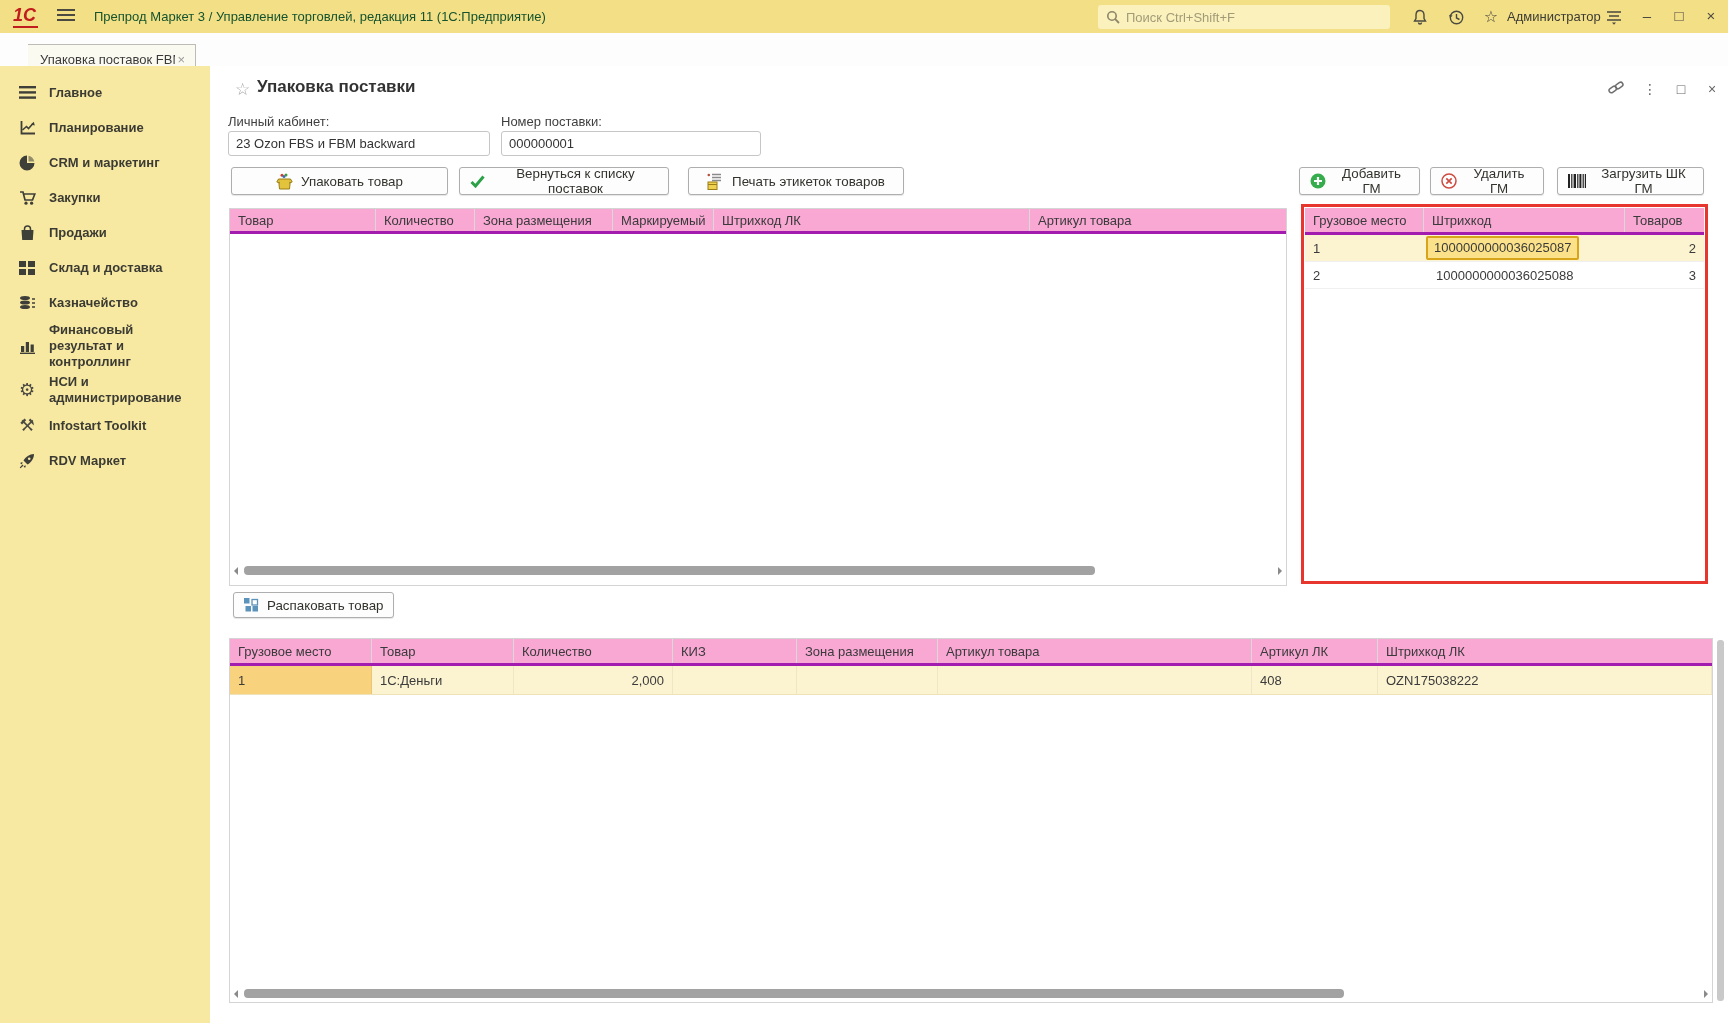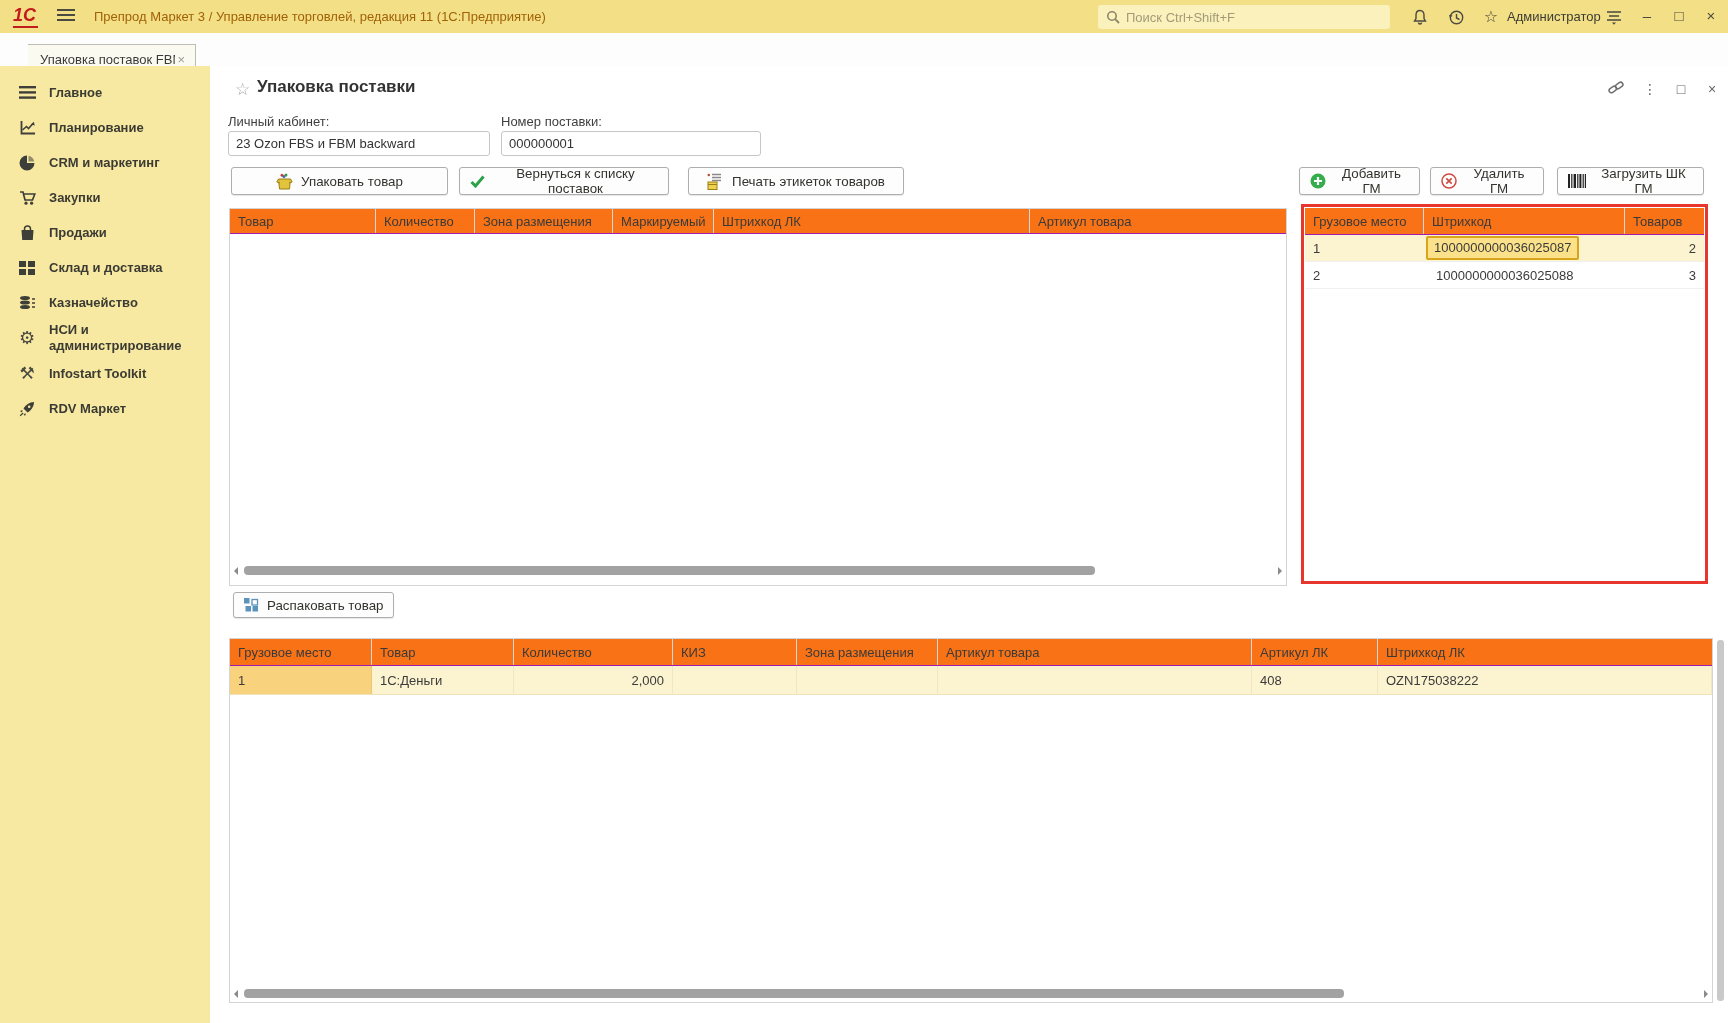--- a/index.html
+++ b/index.html
@@ -5,21 +5,21 @@
   * { margin:0; padding:0; box-sizing:border-box; }
   html,body { width:1728px; height:1023px; overflow:hidden; }
   body { font-family:"Liberation Sans","DejaVu Sans",sans-serif; font-size:13px; color:#3b3b3b; background:#fff; }
   .app { position:relative; width:1728px; height:1023px; background:#fff; }
 
   
   .topbar { position:absolute; left:0; top:0; width:1728px; height:37px; background:#f3df86; display:flex; align-items:center; }
   .logo { position:absolute; left:13px; top:5px; font-size:18px; font-weight:bold; font-style:italic; color:#c21d1d; border-bottom:2px solid #c21d1d; line-height:20px; padding:0 2px 1px 0; }
   .tb-burger { position:absolute; left:57px; top:9px; width:18px; height:14px; cursor:pointer; }
   .tb-burger i { display:block; height:2px; background:#4a4a42; margin-bottom:3px; }
-  .tb-title { position:absolute; left:94px; top:9px; color:#a16207; white-space:nowrap; }
+  .tb-title { position:absolute; left:94px; top:9px; color:#14532d; white-space:nowrap; }
   .tb-search { position:absolute; left:1098px; top:5px; width:292px; height:24px; background:#faf1bd; border-radius:3px; display:flex; align-items:center; padding:0 8px; gap:6px; }
   .tb-search input { border:none; outline:none; background:transparent; font:inherit; color:#555; width:230px; }
   .tb-search input::placeholder { color:#a39b78; }
   .tb-ic { position:absolute; top:7px; width:20px; height:20px; display:flex; align-items:center; justify-content:center; color:#4a4a42; cursor:pointer; }
   .glyph { font-size:16px; line-height:1; color:#4a4a42; }
   .tb-user { position:absolute; left:1507px; top:9px; color:#3c3c34; cursor:pointer; }
   .winbtn { position:absolute; top:6px; width:22px; height:20px; text-align:center; font-size:15px; color:#4a4a42; cursor:pointer; line-height:20px; }
 
   
   .tabbar { position:absolute; left:0; top:33px; width:1728px; height:33px; background:#fdfdfd; }
@@ -41,21 +41,21 @@
   .hdr-ic { top:14px; width:20px; height:18px; text-align:center; color:#666; cursor:pointer; font-size:14px; line-height:18px; }
 
   .fld-label { top:48px; color:#3f3f3f; }
   .fld-input { top:65px; height:25px; border:1px solid #c6c6c6; border-radius:3px; background:#fff; padding:0 7px; font:inherit; color:#333; }
 
   .btn { position:absolute; top:101px; height:28px; background:#fdfdfd; border:1px solid #aeaeae; border-radius:3px; box-shadow:0 1px 1px rgba(0,0,0,0.10); display:flex; align-items:center; justify-content:center; gap:8px; cursor:pointer; color:#33332e; padding:0 10px; }
   .btn svg { flex:none; }
 
   
   .tbl { position:absolute; border:1px solid #d4d4d4; background:#fff; }
-  .thead { display:grid; background:#f97316; border-bottom:1px solid #a21caf; }
+  .thead { display:grid; background:#f9a8d4; border-bottom:3px solid #a21caf; }
   .th { padding:0 8px; display:flex; align-items:center; border-right:1px solid #d9d9d9; color:#3a3a3a; overflow:hidden; white-space:nowrap; cursor:pointer; }
   .th:last-child { border-right:none; }
   .tr { display:grid; align-items:center; }
   .td { padding:0 8px; overflow:hidden; white-space:nowrap; height:100%; display:flex; align-items:center; }
   .td.num { justify-content:flex-end; }
 
   .tbl-products { left:19px; top:142px; width:1058px; height:378px; }
   .g-products { grid-template-columns:146px 99px 138px 101px 316px 1fr; }
   .tbl-products .thead { height:25px; }
 
@@ -205,20 +205,31 @@
             <ellipse cx="6" cy="3" rx="5" ry="2" fill="currentColor"></ellipse>
             <ellipse cx="6" cy="7.5" rx="5" ry="2" fill="currentColor"></ellipse>
             <ellipse cx="6" cy="12" rx="5" ry="2" fill="currentColor"></ellipse>
             <path d="M13 4 h3 M13 8 h3 M13 12 h3" stroke="currentColor" stroke-width="1.4"></path>
           </svg>
         </span>
       <span class="side-label">Казначейство</span>
     </div>
     <div class="side-item">
       <span class="side-ic">
+          <svg width="15" height="15" viewBox="0 0 15 15">
+            <rect x="1" y="7" width="3.2" height="6" fill="currentColor"></rect>
+            <rect x="5.8" y="3" width="3.2" height="10" fill="currentColor"></rect>
+            <rect x="10.6" y="5.5" width="3.2" height="7.5" fill="currentColor"></rect>
+            <rect x="0" y="13.6" width="15" height="1.4" fill="currentColor"></rect>
+          </svg>
+        </span>
+      <span class="side-label">Финансовый результат и контроллинг</span>
+    </div>
+    <div class="side-item">
+      <span class="side-ic">
           <span class="glyph" style="font-size:18px">⚙</span>
         </span>
       <span class="side-label">НСИ и администрирование</span>
     </div>
     <div class="side-item">
       <span class="side-ic">
           <span class="glyph" style="font-size:17px">⚒</span>
         </span>
       <span class="side-label">Infostart Toolkit</span>
     </div>

